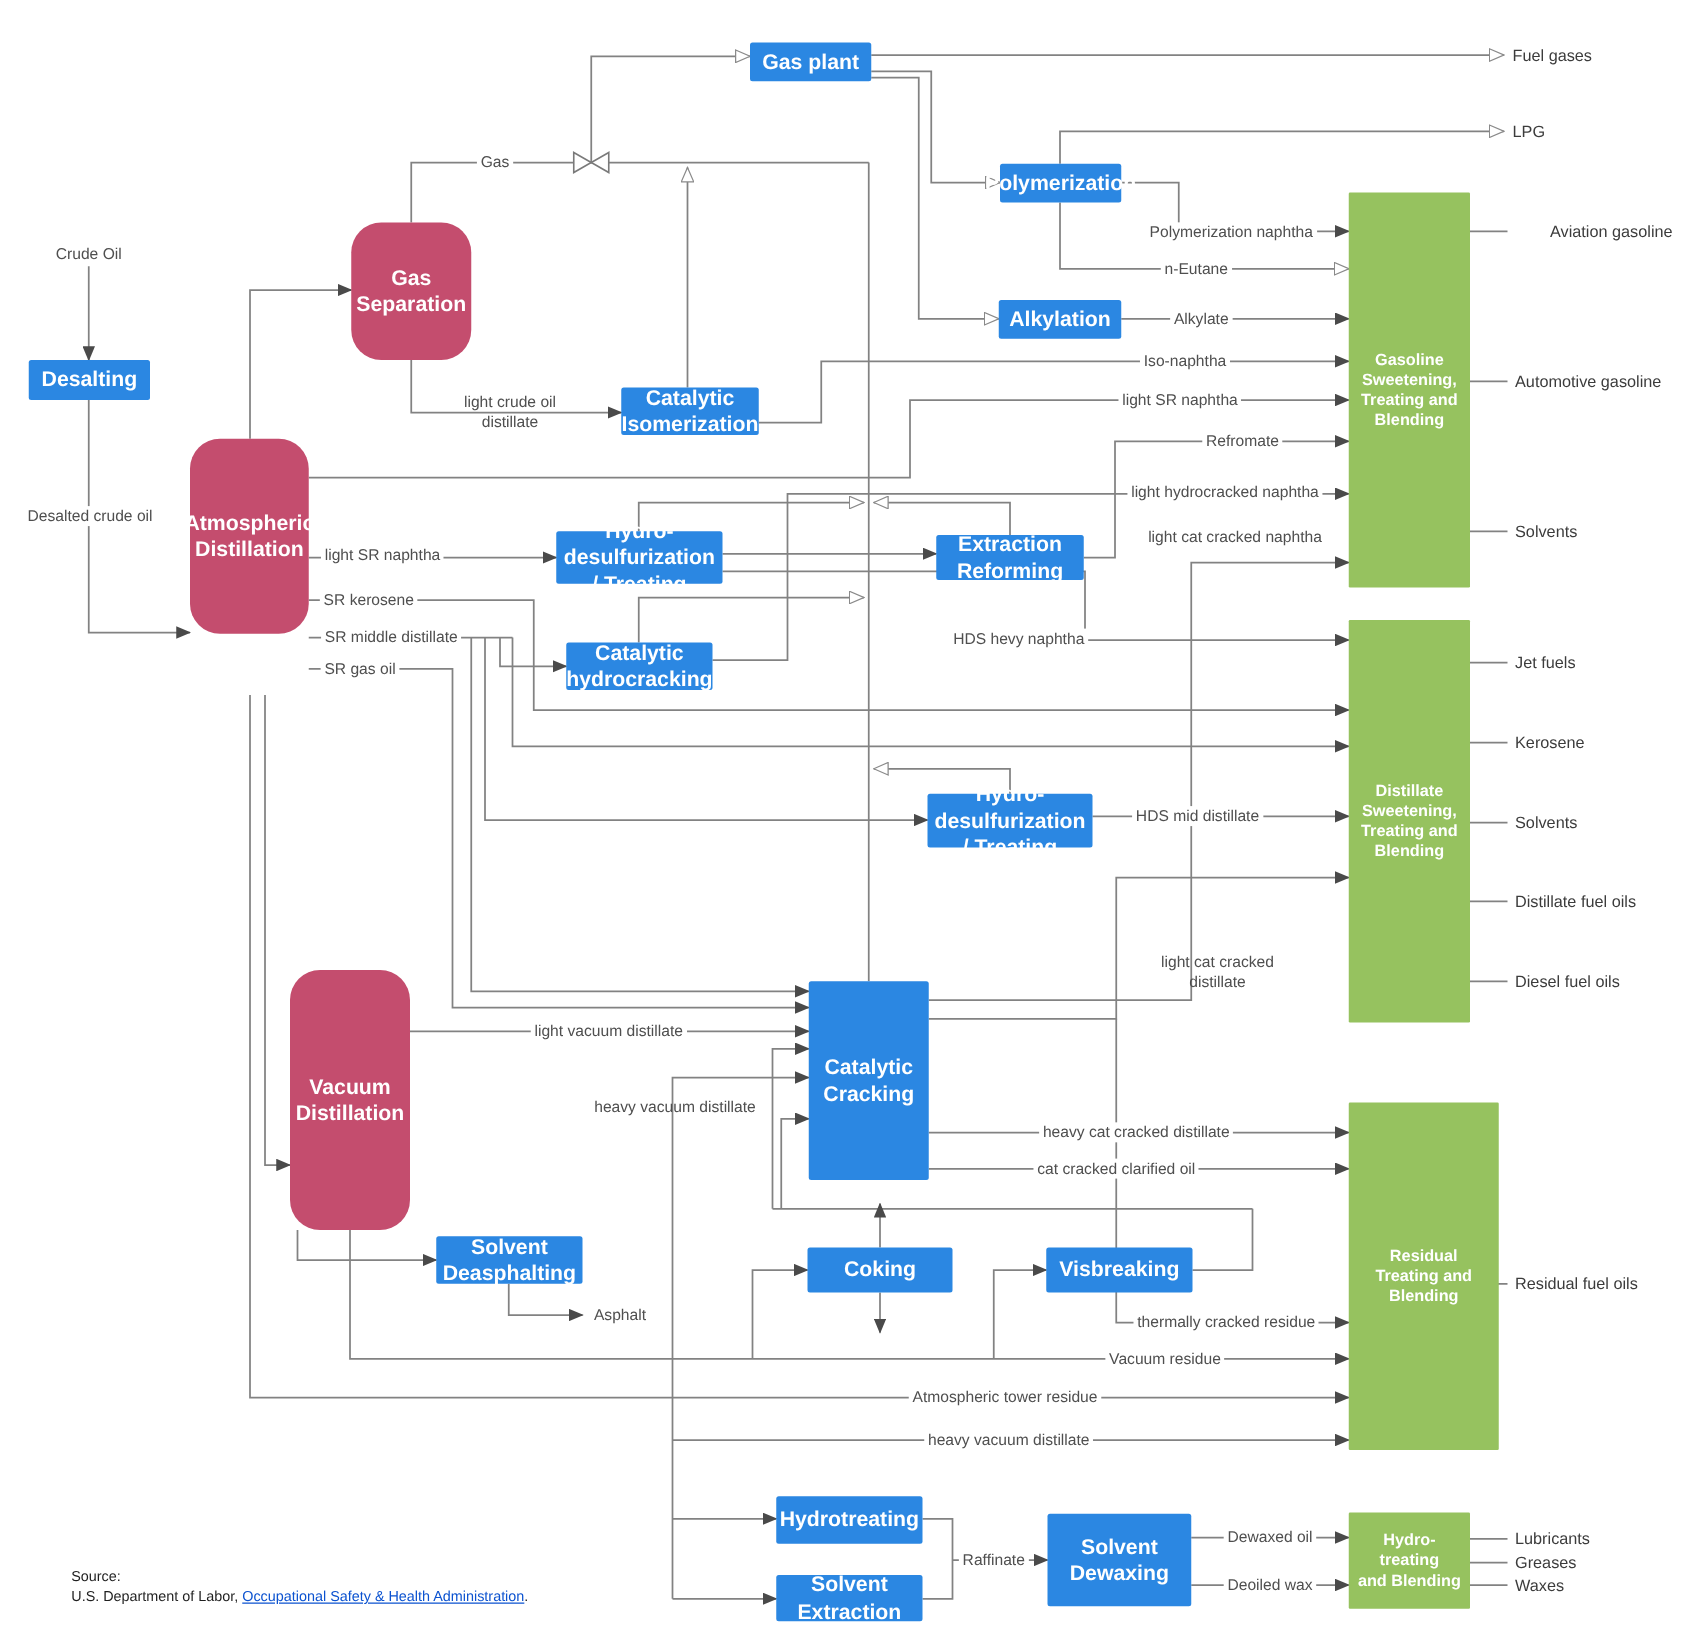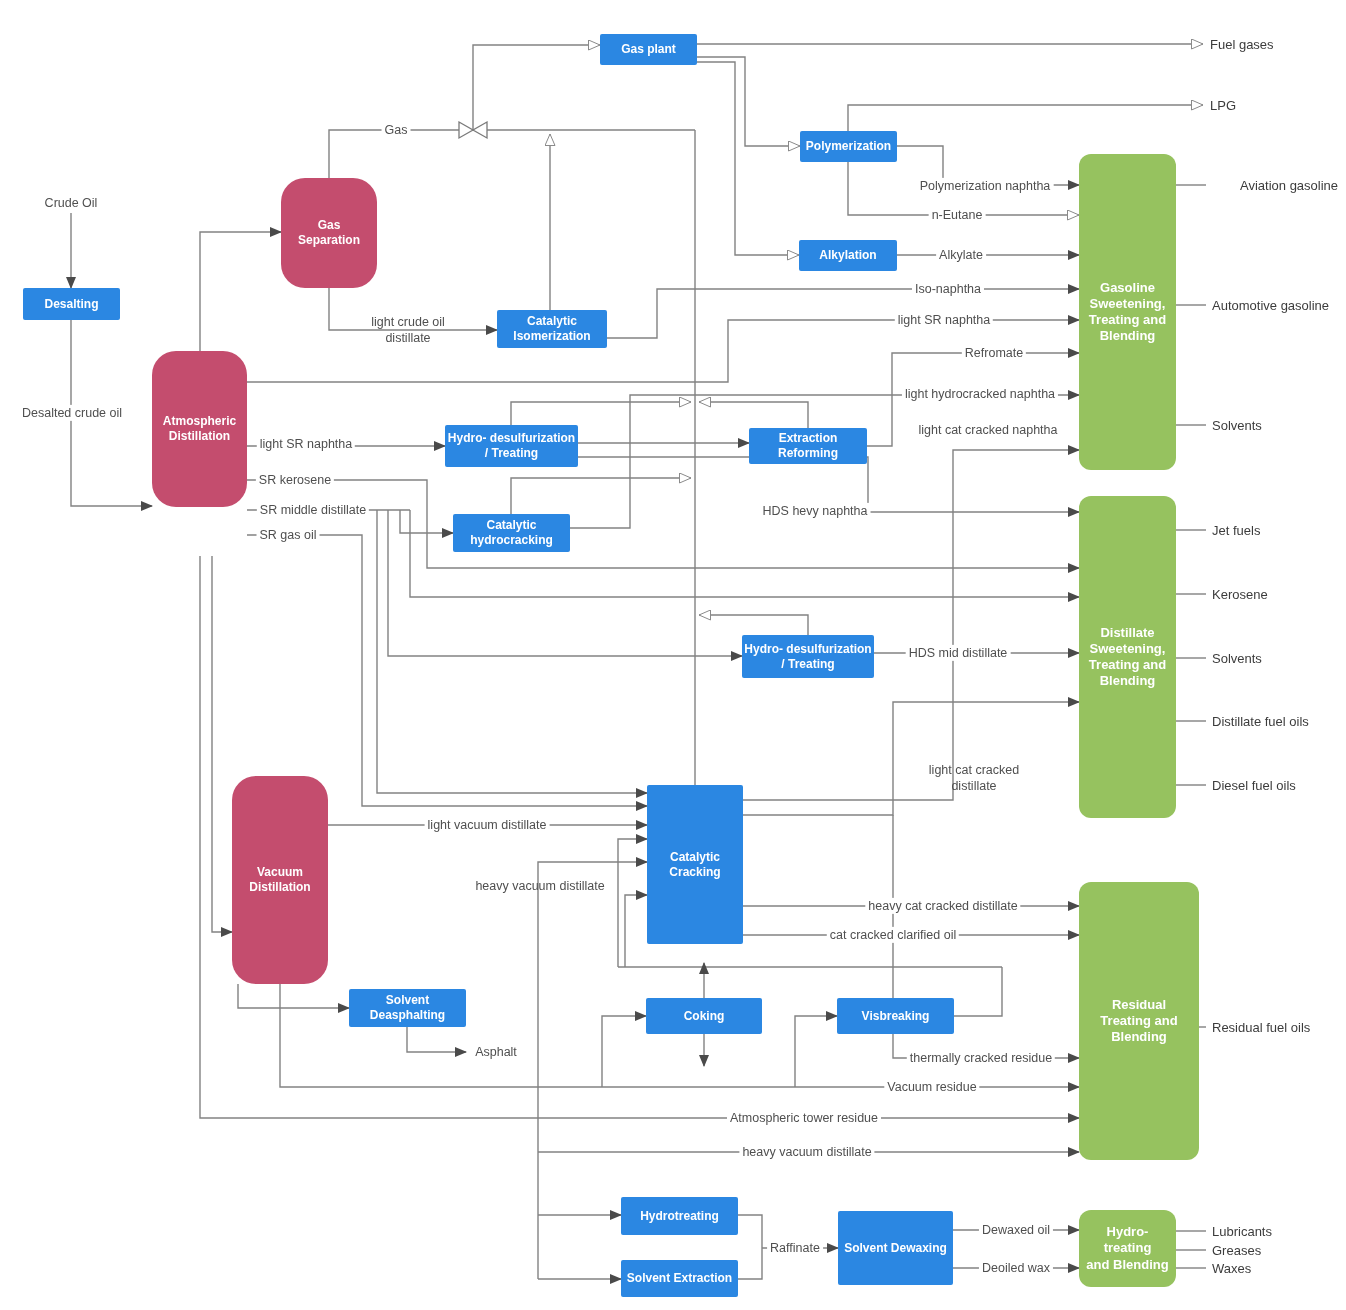--- a/index.html
+++ b/index.html
@@ -7,26 +7,26 @@
     position:relative; width:1346px; height:1310px; overflow:hidden;
     font-family:"Liberation Sans", sans-serif; background:#fff;
   }
   #edge-layer { position:absolute; left:0; top:0; z-index:1; }
   #page-title {
     position:absolute; left:30px; top:8px; z-index:5;
     font-size:27px; color:#2d2d2d; letter-spacing:0.2px;
   }
   .node {
     position:absolute; z-index:3; display:flex; align-items:center; justify-content:center;
-    text-align:center; color:#ffffff; font-weight:bold; font-size:12px; line-height:1.25;
+    text-align:center; color:#ffffff; font-weight:bold; font-size:17px; line-height:1.25;
     white-space:pre-line; box-sizing:border-box; padding:2px;
   }
   .node.blue  { background:#2b87e2; border-radius:2px; }
   .node.pink  { background:#c44d6e; border-radius:24px; }
-  .node.green { background:#96c25f; border-radius:12px; font-size:13px;align-items:center; }
+  .node.green { background:#96c25f; border-radius:1px; font-size:13px;align-items:center; }
   .stream-label {
     position:absolute; z-index:4; transform:translate(-50%,-50%);
     font-size:12.5px; color:#4f4f4f; white-space:pre-line; text-align:center; line-height:1.3;
   }
   .stream-label.bg { background:#ffffff; padding:0 3px; }
   .output-label {
     position:absolute; z-index:4; transform:translateY(-50%);
     font-size:13px; color:#3c3c3c; white-space:nowrap;
   }
   #source-note { position:absolute; left:57px; top:1254px; z-index:5; font-size:11.5px; color:#1f1f1f; line-height:1.4; }
@@ -191,21 +191,21 @@
       <div class="stream-label bg" style="left: 944px; top: 320px;">light SR naphtha</div>
       <div class="stream-label bg" style="left: 994px; top: 353px;">Refromate</div>
       <div class="stream-label bg" style="left: 980px; top: 394px;">light hydrocracked naphtha</div>
       <div class="stream-label" style="left: 988px; top: 430px;">light cat cracked naphtha</div>
       <div class="stream-label bg" style="left: 815px; top: 511px;">HDS hevy naphtha</div>
       <div class="stream-label bg" style="left: 958px; top: 653px;">HDS mid distillate</div>
       <div class="stream-label" style="left: 974px; top: 778px;">light cat cracked
 distillate</div>
       <div class="stream-label bg" style="left: 487px; top: 825px;">light vacuum distillate</div>
       <div class="stream-label" style="left: 540px; top: 886px;">heavy vacuum distillate</div>
-      <div class="stream-label bg" style="left: 943px; top: 906px;">heavy cat cracked distillate</div>
+      <div class="stream-label bg" style="left: 909px; top: 906px;">heavy cat cracked distillate</div>
       <div class="stream-label bg" style="left: 893px; top: 935px;">cat cracked clarified oil</div>
       <div class="stream-label bg" style="left: 981px; top: 1058px;">thermally cracked residue</div>
       <div class="stream-label bg" style="left: 932px; top: 1087px;">Vacuum residue</div>
       <div class="stream-label bg" style="left: 804px; top: 1118px;">Atmospheric tower residue</div>
       <div class="stream-label bg" style="left: 807px; top: 1152px;">heavy vacuum distillate</div>
       <div class="stream-label" style="left: 496px; top: 1052px;">Asphalt</div>
       <div class="stream-label bg" style="left: 795px; top: 1248px;">Raffinate</div>
       <div class="stream-label bg" style="left: 1016px; top: 1230px;">Dewaxed oil</div>
       <div class="stream-label bg" style="left: 1016px; top: 1268px;">Deoiled wax</div>
     </div>
@@ -219,13 +219,17 @@
       <div class="output-label" style="left: 1212px; top: 594px;">Kerosene</div>
       <div class="output-label" style="left: 1212px; top: 658px;">Solvents</div>
       <div class="output-label" style="left: 1212px; top: 721px;">Distillate fuel oils</div>
       <div class="output-label" style="left: 1212px; top: 785px;">Diesel fuel oils</div>
       <div class="output-label" style="left: 1212px; top: 1027px;">Residual fuel oils</div>
       <div class="output-label" style="left: 1212px; top: 1231px;">Lubricants</div>
       <div class="output-label" style="left: 1212px; top: 1250px;">Greases</div>
       <div class="output-label" style="left: 1212px; top: 1268px;">Waxes</div>
     </div>
 
+  <div id="source-note">
+    <div>Source:</div>
+    <div><span>U.S. Department of Labor, </span><a>Occupational Safety &amp; Health Administration</a><span>.</span></div>
+  </div>
 </div>
 
 </body></html>

